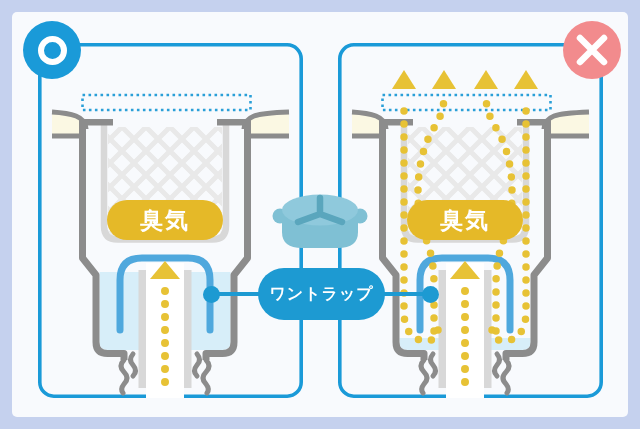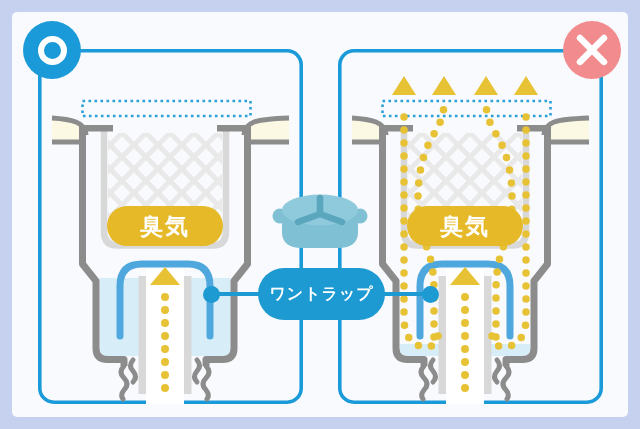--- a/index.html
+++ b/index.html
@@ -5,21 +5,21 @@
   html,body{margin:0;padding:0;}
   body{
     width:640px;height:429px;position:relative;overflow:hidden;
     background:#c5d1ee;
     font-family:"Liberation Sans","DejaVu Sans",sans-serif;
   }
   .card{
     position:absolute;left:12px;top:12px;width:616px;height:405px;
     background:#f8fafd;border-radius:5px;
   }
-  .panel{position:absolute;top:49px;width:265px;height:355px;}
+  .panel{position:absolute;top:43px;width:265px;height:355px;}
   .panel svg{display:block;width:265px;height:355px;overflow:visible;}
   #panel-left{left:38px;}
   #panel-right{left:338px;}
   .badge{
     position:absolute;width:58px;height:58px;border-radius:50%;
     display:flex;align-items:center;justify-content:center;z-index:6;
   }
   #badge-ok{left:23px;top:21px;background:#1a9ad8;}
   #badge-ok .ring{width:17px;height:17px;border:6px solid #fff;border-radius:50%;}
   #badge-ng{left:563px;top:21px;background:#f28b8d;}

